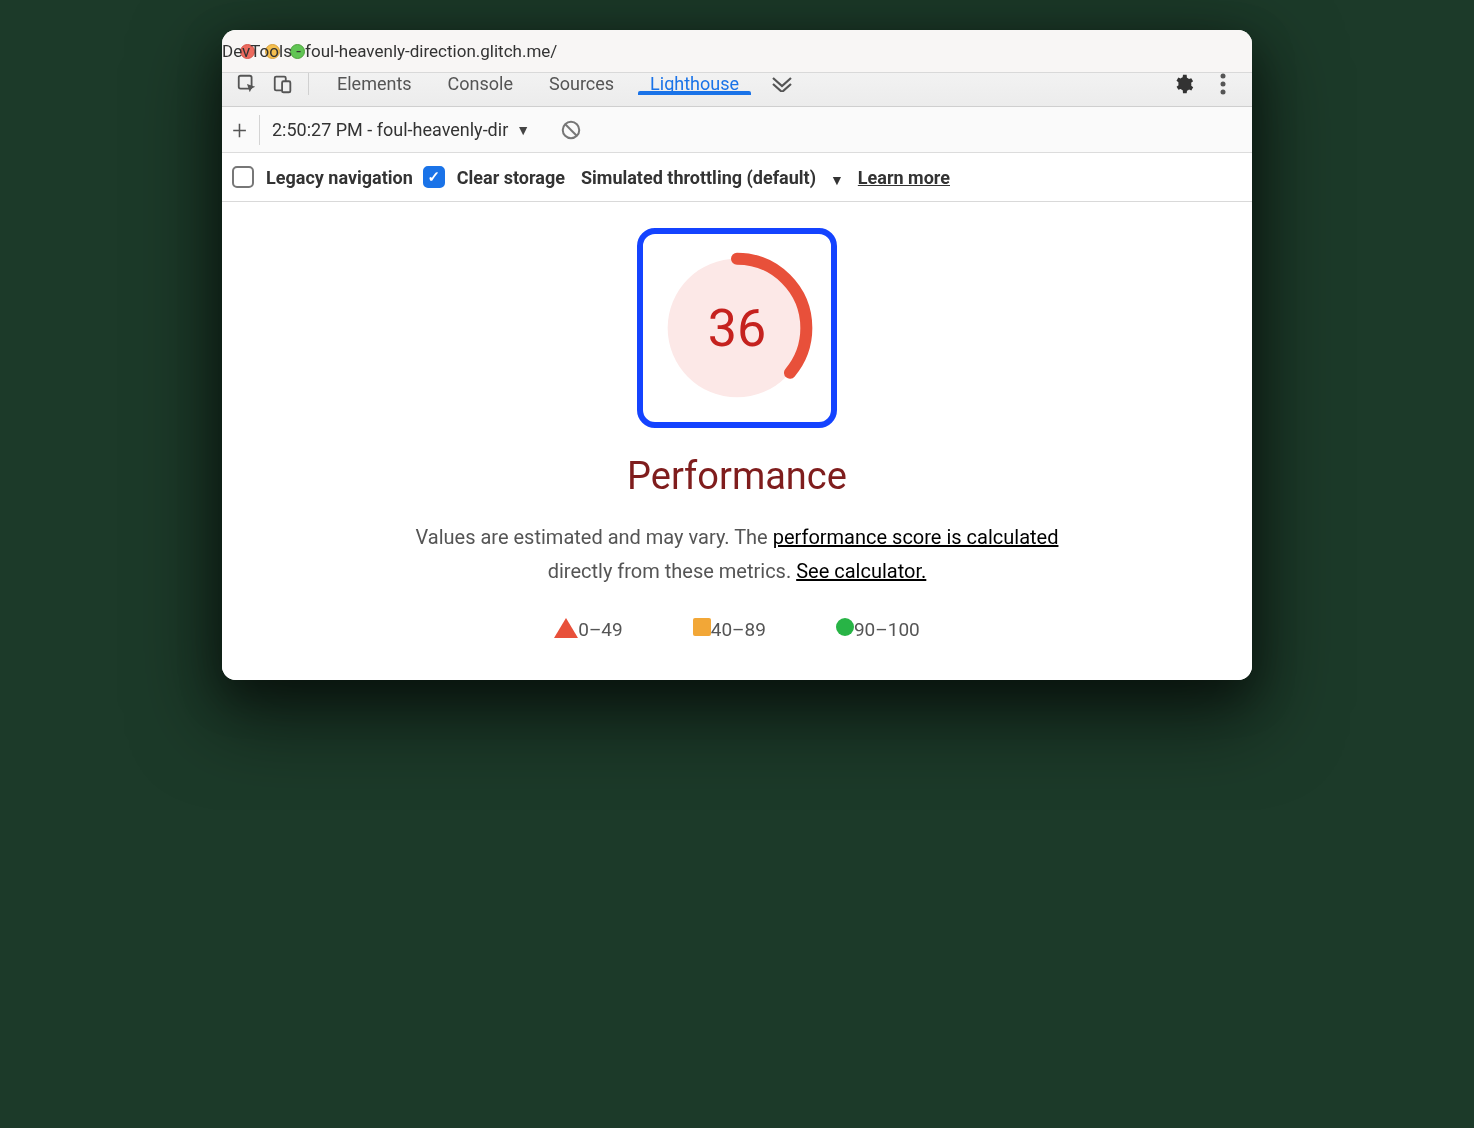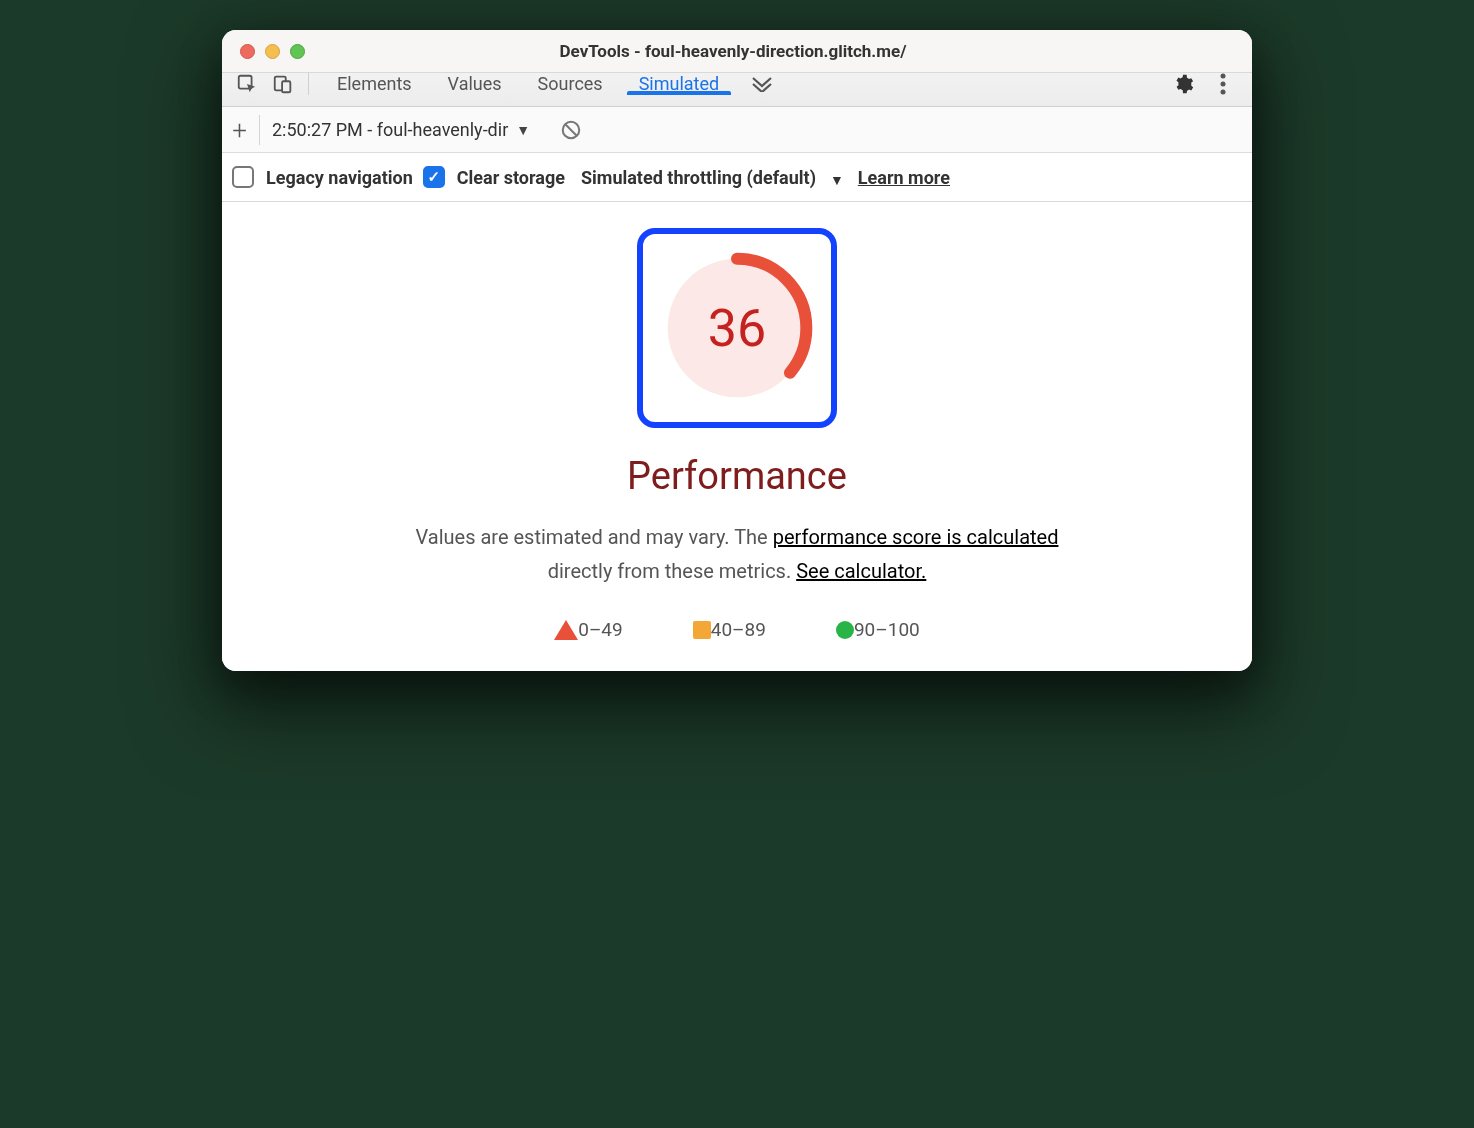--- a/index.html
+++ b/index.html
@@ -36,23 +36,22 @@
   }
   .traffic-light {
     width: 15px; height: 15px; border-radius: 50%;
   }
   .tl-red    { background: #ec6a5e; border: 1px solid #d65549; }
   .tl-yellow { background: #f5bf4f; border: 1px solid #d9a13a; }
   .tl-green  { background: #61c554; border: 1px solid #4fa33d; }
   .title-text {
     position: absolute;
     left: 0; right: 8px;
-    text-align: center;
     font-size: 17px;
-    font-weight: 700;
+    font-weight: 400;
     color: #333;
     pointer-events: none;
   }
 
   
   .tabbar {
     height: 35px;
     background: linear-gradient(#f2f2f2, #ececec);
     border-top: 1px solid #d9d9d9;
     border-bottom: 1px solid #cfcfcf;
@@ -188,21 +187,21 @@
   .kebab-dots {
     display:flex; flex-direction:column; gap:4px;
   }
   .kebab-dots span {
     width:5px; height:5px; border-radius:50%; background:#888;
   }
 
   
   .content {
     background:#fff;
-    padding: 26px 30px 30px 30px;
+    padding: 26px 30px 39px 30px;
     text-align:center;
   }
   .gauge-box {
     width: 200px; height: 200px;
     border: 6px solid #1443ff;
     border-radius: 18px;
     margin: 0 auto;
     display:flex; align-items:center; justify-content:center;
     position: relative;
   }
@@ -222,21 +221,21 @@
     font-size: 20px; color:#555;
     line-height: 1.7;
   }
   .perf-desc a { color:#000000; text-decoration: underline; }
 
   .legend {
     margin-top: 30px;
     display:flex; justify-content:center; gap:70px;
     font-size: 19px; color:#555;
   }
-  .legend-item { display:flex; align-items:center; }
+  .legend-item { display:flex; align-items:flex-start; }
   .shape-tri {
     width:0; height:0;
     border-left: 12px solid transparent;
     border-right: 12px solid transparent;
     border-bottom: 20px solid #e8503a;
   }
   .shape-sq {
     width:18px; height:18px; background:#f2a737; border-radius:2px;
   }
   .shape-cir {
@@ -271,27 +270,27 @@
           <rect x="3" y="4" width="12" height="15" rx="1.5"></rect>
           <rect x="11" y="9" width="9" height="12" rx="1.5" fill="#f0f0f0"></rect>
         </svg>
       </span>
     </div>
     <div class="tabs">
       <div class="tab">
           <span>Elements</span>
         </div>
       <div class="tab">
-          <span>Values</span>
+          <span>Console</span>
         </div>
       <div class="tab">
           <span>Sources</span>
         </div>
       <div class="tab active">
-          <span>Simulated</span>
+          <span>Lighthouse</span>
         </div>
       <div class="tab-more">
         <svg width="22" height="16" viewBox="0 0 22 16">
             <path d="M2 2 L11 10 L20 2" stroke="#555" stroke-width="2.2" fill="none"></path>
             <path d="M2 8 L11 16 L20 8" stroke="#555" stroke-width="2.2" fill="none"></path>
           </svg>
       </div>
     </div>
     <div class="tabbar-right">
       <span class="icon-btn">

